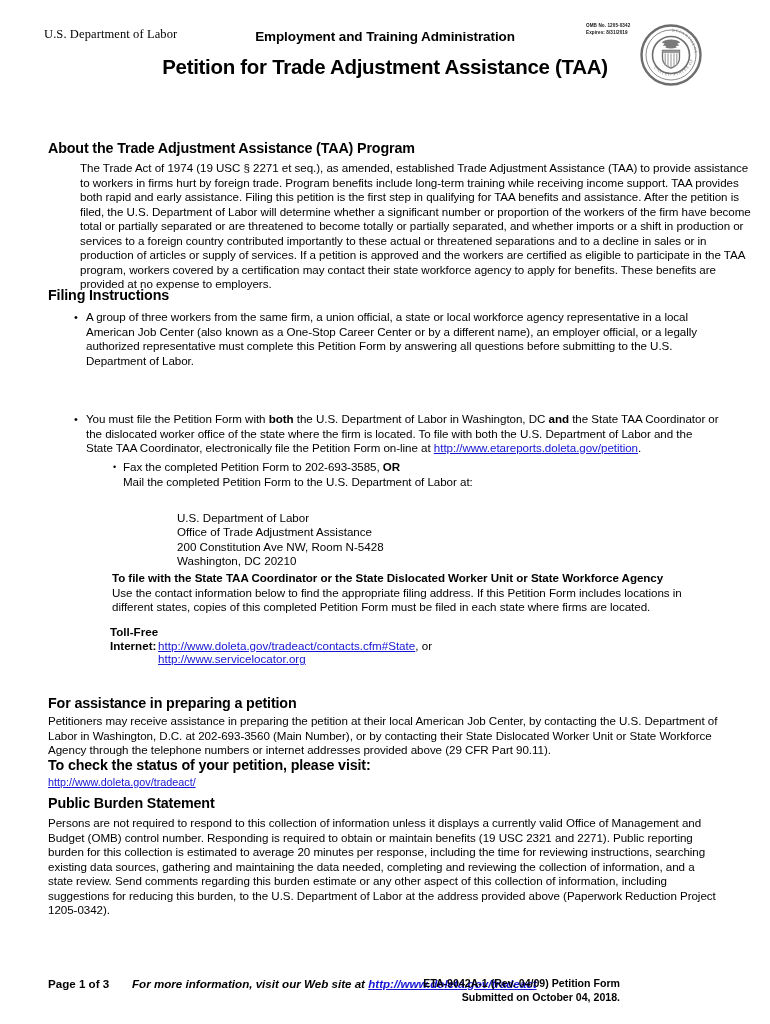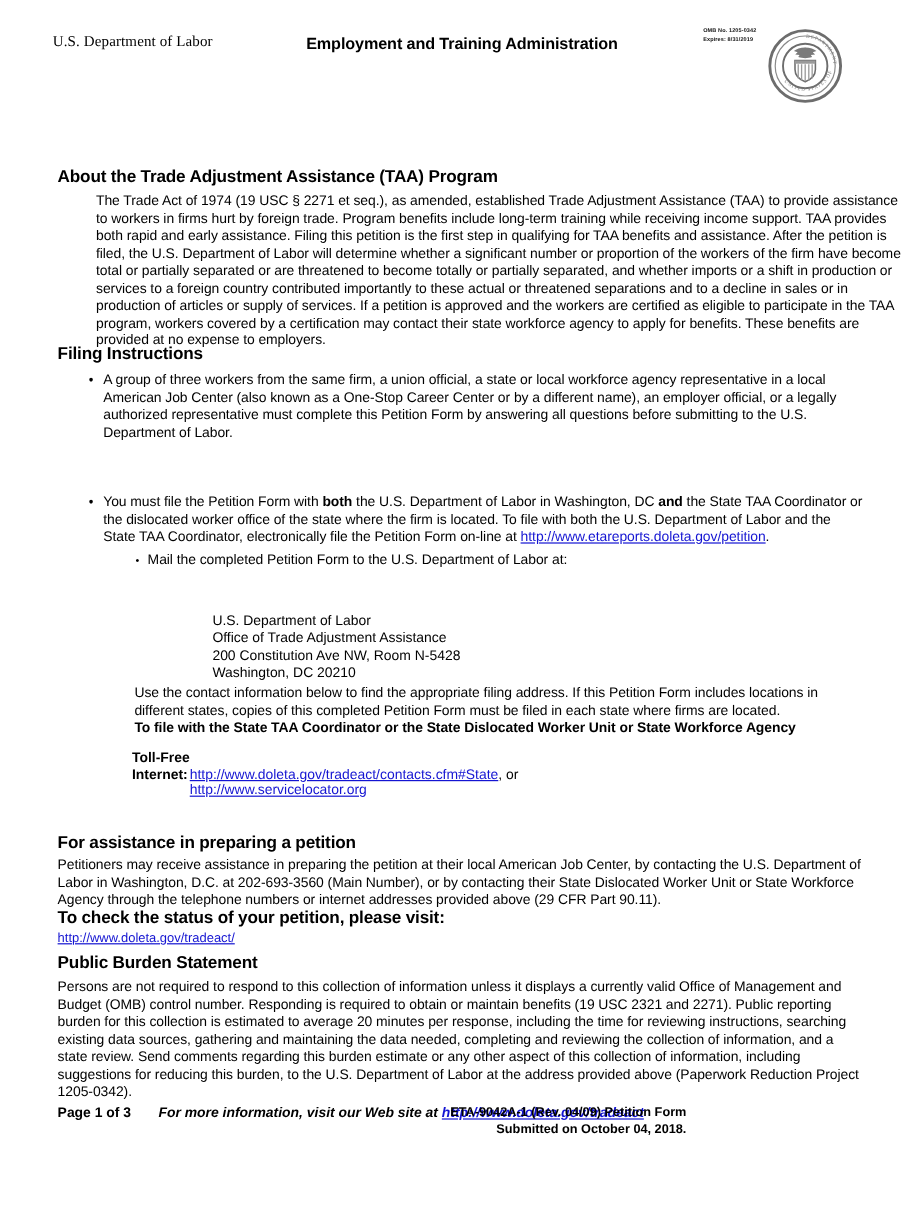--- a/index.html
+++ b/index.html
@@ -156,23 +156,24 @@
   #status-head { left: 48px; top: 757px; }
   #status-link { left: 48px; top: 776px; font-size: 10.8px; }
 
   #burden-head { left: 48px; top: 795px; }
   #burden-para { left: 48px; top: 816px; width: 674px; }
 
   
   .footer {
     position: absolute;
     left: 0;
-    top: 921px;
+    top: 977px;
     width: 612px;
     height: 40px;
+    padding-left: 48px;
   }
   .foot-page {
     position: absolute;
     left: 48px;
     top: 0px;
     font-size: 11.6px;
     font-weight: bold;
   }
   .foot-mid {
     position: absolute;
@@ -193,20 +194,21 @@
   }
 </style>
 </head>
 <body>
 
 <div class="page">
 
   <div class="header">
     <div class="dol-agency">U.S. Department of Labor</div>
     <div class="eta-line">Employment and Training Administration</div>
+    <div class="form-title">Petition for Trade Adjustment Assistance (TAA)</div>
 
     <div class="omb-box">
       <div>OMB No. 1205-0342</div>
       <div>Expires: 8/31/2019</div>
     </div>
 
     <div class="seal">
       <svg width="62" height="62" viewBox="0 0 62 62" aria-hidden="true">
         <circle cx="31" cy="31" r="29.5" fill="none" stroke="#6d6d6d" stroke-width="2.4"></circle>
         <circle cx="31" cy="31" r="25" fill="none" stroke="#8a8a8a" stroke-width="1"></circle>
@@ -248,35 +250,36 @@
   </ul>
 
 
   <ul class="bullets abs" id="bullet-3">
     <li><span>You must file the Petition Form with </span><span class="b">both</span><span> the U.S. Department of Labor in Washington, DC </span><span class="b">and</span><span> the State TAA Coordinator or the dislocated worker office of the state where the firm is located. To file with both the U.S. Department of Labor and the State TAA Coordinator, electronically file the Petition Form on-line at  </span><a class="link" href="#">http://www.etareports.doleta.gov/petition</a><span>.</span></li>
   </ul>
 
   <ul class="bullets abs" id="subbullet">
     <li>
       <div class="sub-lines">
+        <div><span>Fax the completed Petition Form to 202-693-3585, </span><span class="b">OR</span></div>
         <div>Mail the completed Petition Form to the U.S. Department of Labor at:</div>
       </div>
     </li>
   </ul>
 
   <div class="abs" id="mail-address">
     <div>U.S. Department of Labor</div>
     <div>Office of Trade Adjustment Assistance</div>
     <div>200 Constitution Ave NW, Room N-5428</div>
     <div>Washington, DC 20210</div>
   </div>
 
   <div class="abs" id="state-block">
+    <p class="body b">To file with the State TAA Coordinator or the State Dislocated Worker Unit or State Workforce Agency</p>
     <p class="body">Use the contact information below to find the appropriate filing address. If this Petition Form includes locations in different states, copies of this completed Petition Form must be filed in each state where firms are located.</p>
-    <p class="body b">To file with the State TAA Coordinator or the State Dislocated Worker Unit or State Workforce Agency</p>
   </div>
 
   <div class="abs" id="contact">
     <table class="contact">
       <tbody>
           <tr>
         <td class="lbl">Toll-Free</td>
         <td class="val" rowspan="1"></td>
       </tr>
       <tr>

